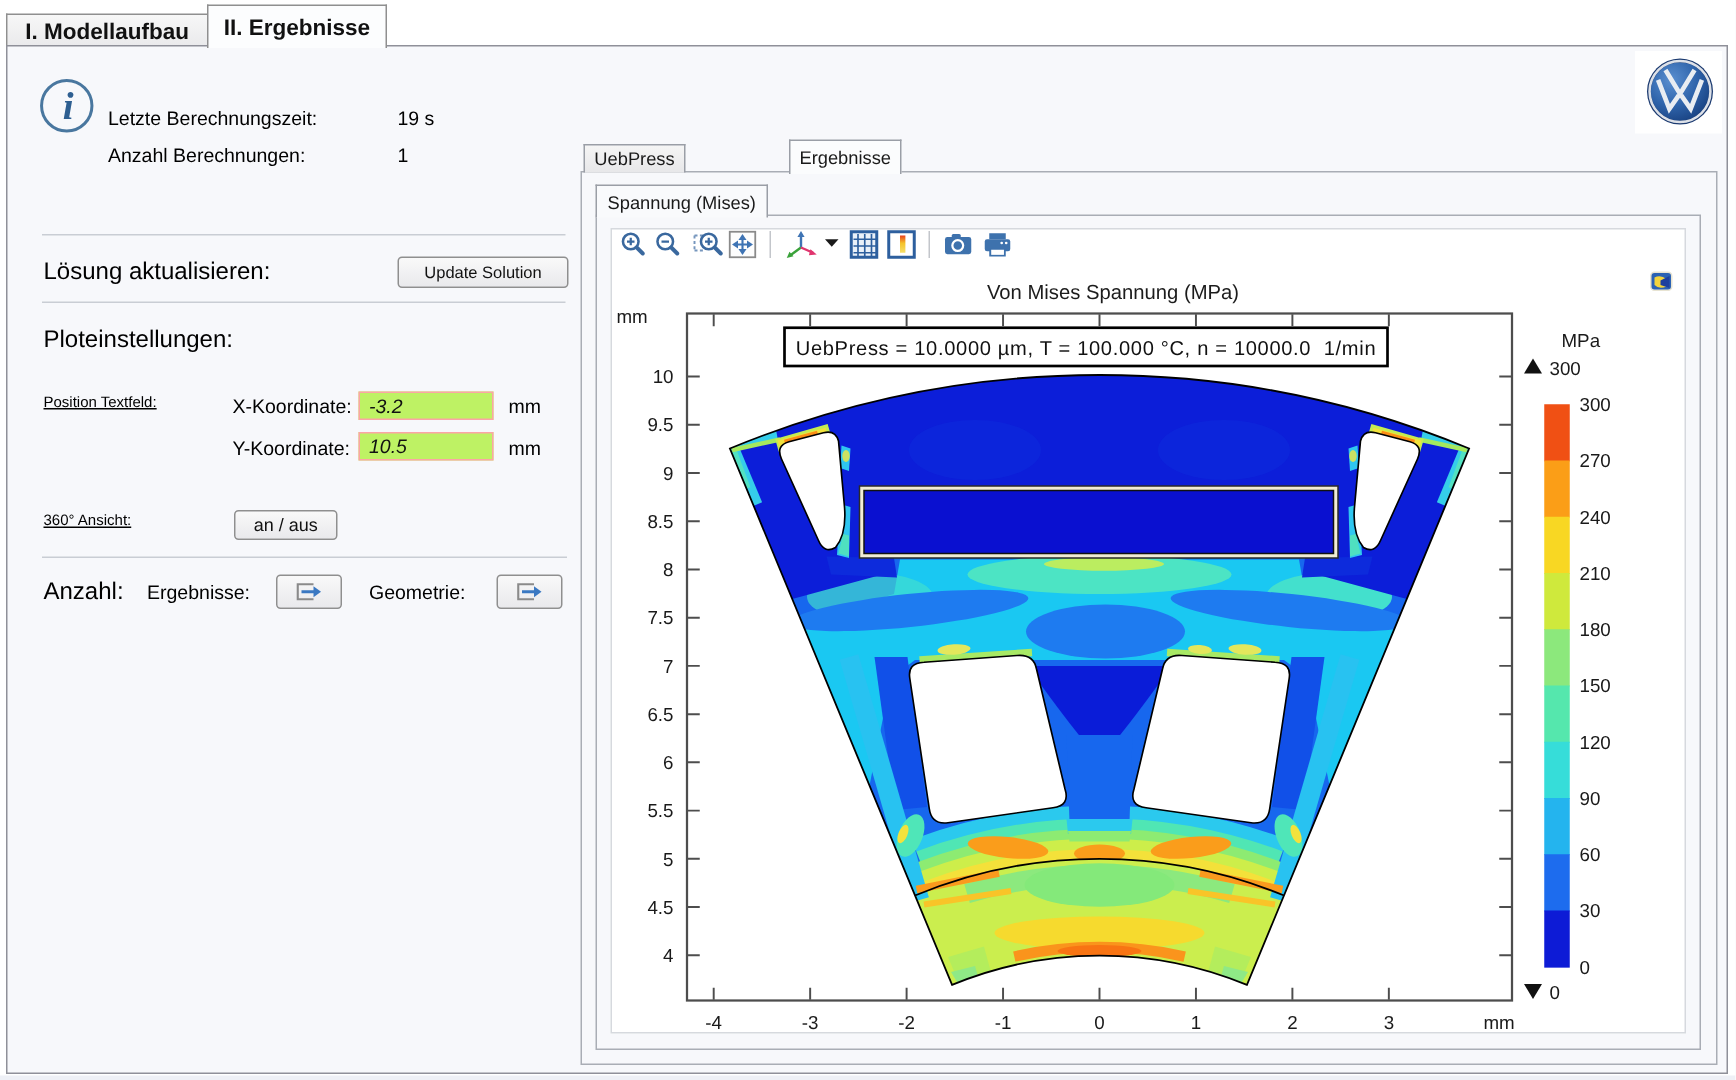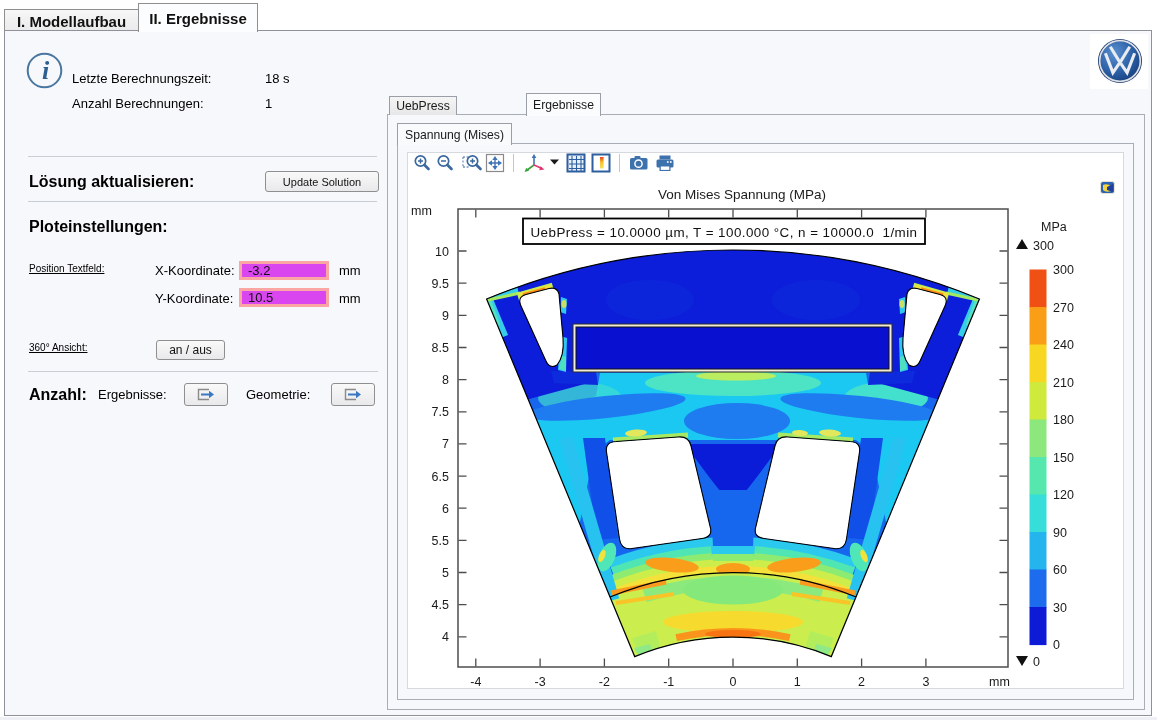--- a/index.html
+++ b/index.html
@@ -9,48 +9,48 @@
   .toptab{position:absolute;font-weight:bold;font-size:15px;color:#111;
        border:1px solid #8f8f8f;border-bottom:none;text-align:center;
        display:flex;align-items:center;justify-content:center;}
   #tab1{left:4px;top:9px;width:133px;height:22px;
        background:linear-gradient(#f7f7f7,#e9e9eb);}
   #tab2{left:138px;top:3px;width:118px;height:28px;background:#fcfdfe;z-index:5;}
   #panel{left:4px;top:30px;width:1146px;height:684px;background:#f7f8fb;
        border:1px solid #8f9099;}
   .sep{position:absolute;height:1px;background:#c9cdd4;}
   .lbl{position:absolute;font-size:13px;color:#000000;white-space:nowrap;}
-  .bold{font-weight:bold;font-size:16px;}
+  .bold{font-weight:normal;font-size:16px;}
   .und{text-decoration:underline;font-size:10px;}
   .btn{position:absolute;background:linear-gradient(#f9f9f9,#e9e9ec);
        border:1px solid #8f8f8f;border-radius:3px;font-size:11px;color:#111;
        display:flex;align-items:center;justify-content:center;}
-  .inp{position:absolute;background:#d946ef;border:3px solid #fca5a5;
+  .inp{position:absolute;background:#bef264;border:1px solid #fca5a5;
        font-size:13px;color:#111;display:flex;align-items:center;
-       padding-left:6px;box-sizing:border-box;}
+       padding-left:6px;box-sizing:border-box;font-style:italic;}
   .gbox{position:absolute;border:1px solid #a9adb5;background:#f7f8fb;}
   .subtab{position:absolute;font-size:12.2px;color:#1a1a1a;
        border:1px solid #9a9ea6;border-bottom:none;
        display:flex;align-items:center;justify-content:center;}
 </style>
 </head>
 <body>
 
 <div class="toptab" id="tab1">I. Modellaufbau</div>
 <div class="toptab" id="tab2">II. Ergebnisse</div>
 <div class="abs" id="panel"></div>
 <div class="abs" style="left:0;top:717px;width:1157px;height:3px;background:#eef0f6;"></div>
 
 <svg class="abs" style="left:26px;top:52px" width="37" height="37" viewBox="0 0 37 37">
   <circle cx="18.5" cy="18.5" r="16.8" fill="none" stroke="#49779f" stroke-width="2"></circle>
   <text x="19.5" y="27" font-size="26" font-family="Liberation Serif,serif" font-style="italic" font-weight="bold" fill="#2e5f91" text-anchor="middle">i</text>
 </svg>
 
 <div class="lbl" style="left:72px;top:71px;">Letzte Berechnungszeit:</div>
-<div class="lbl" style="left:265px;top:71px;">18 s</div>
+<div class="lbl" style="left:265px;top:71px;">19 s</div>
 <div class="lbl" style="left:72px;top:96px;">Anzahl Berechnungen:</div>
 <div class="lbl" style="left:265px;top:96px;">1</div>
 
 <div class="sep" style="left:28px;top:156px;width:349px;"></div>
 <div class="lbl bold" style="left:29px;top:173px;">Lösung aktualisieren:</div>
 <div class="btn" style="left:265px;top:171px;width:112px;height:19px;">Update Solution</div>
 <div class="sep" style="left:28px;top:201px;width:349px;"></div>
 
 <div class="lbl bold" style="left:29px;top:218px;">Ploteinstellungen:</div>
 

